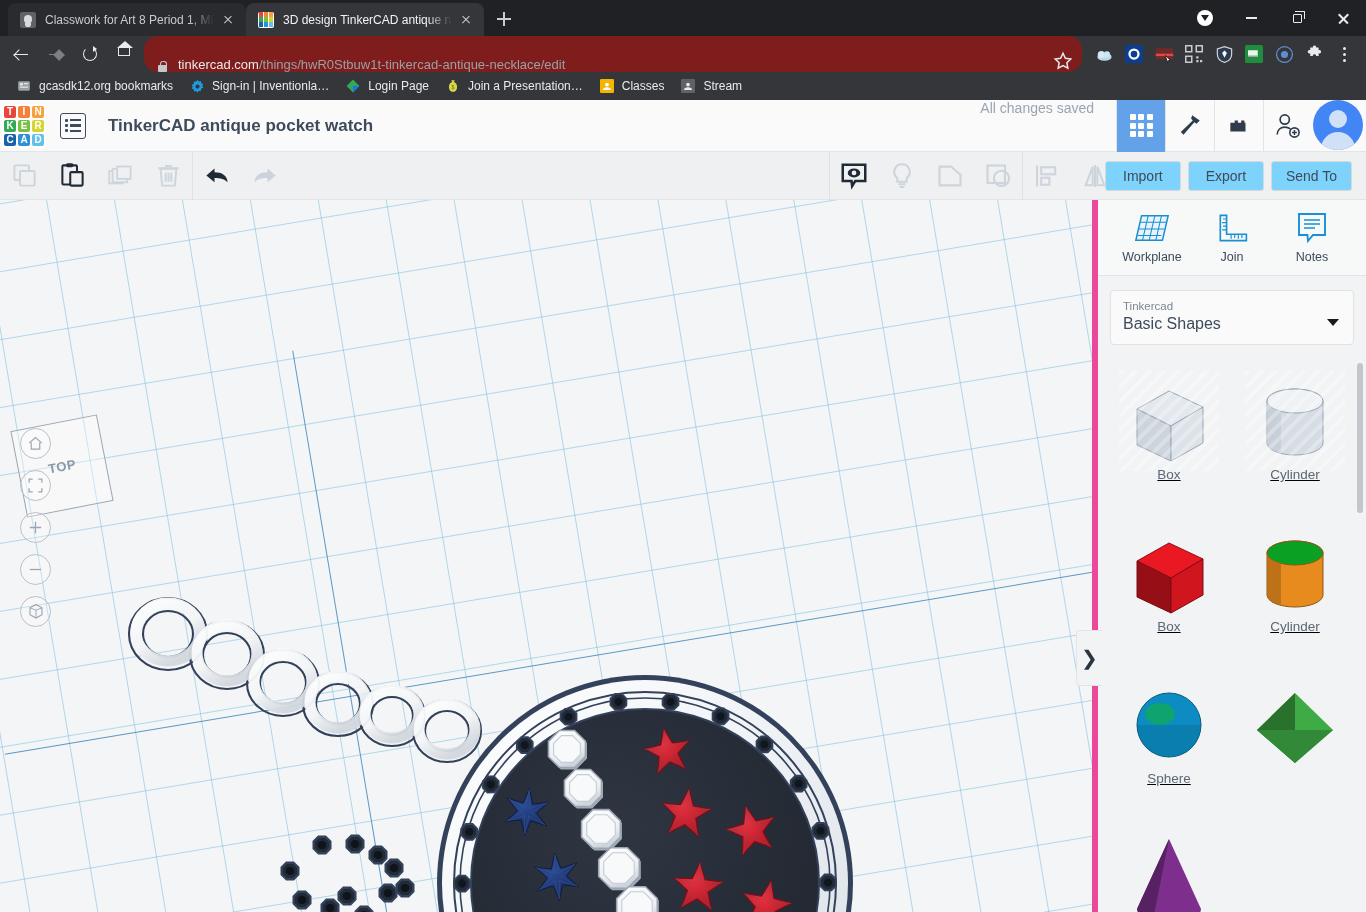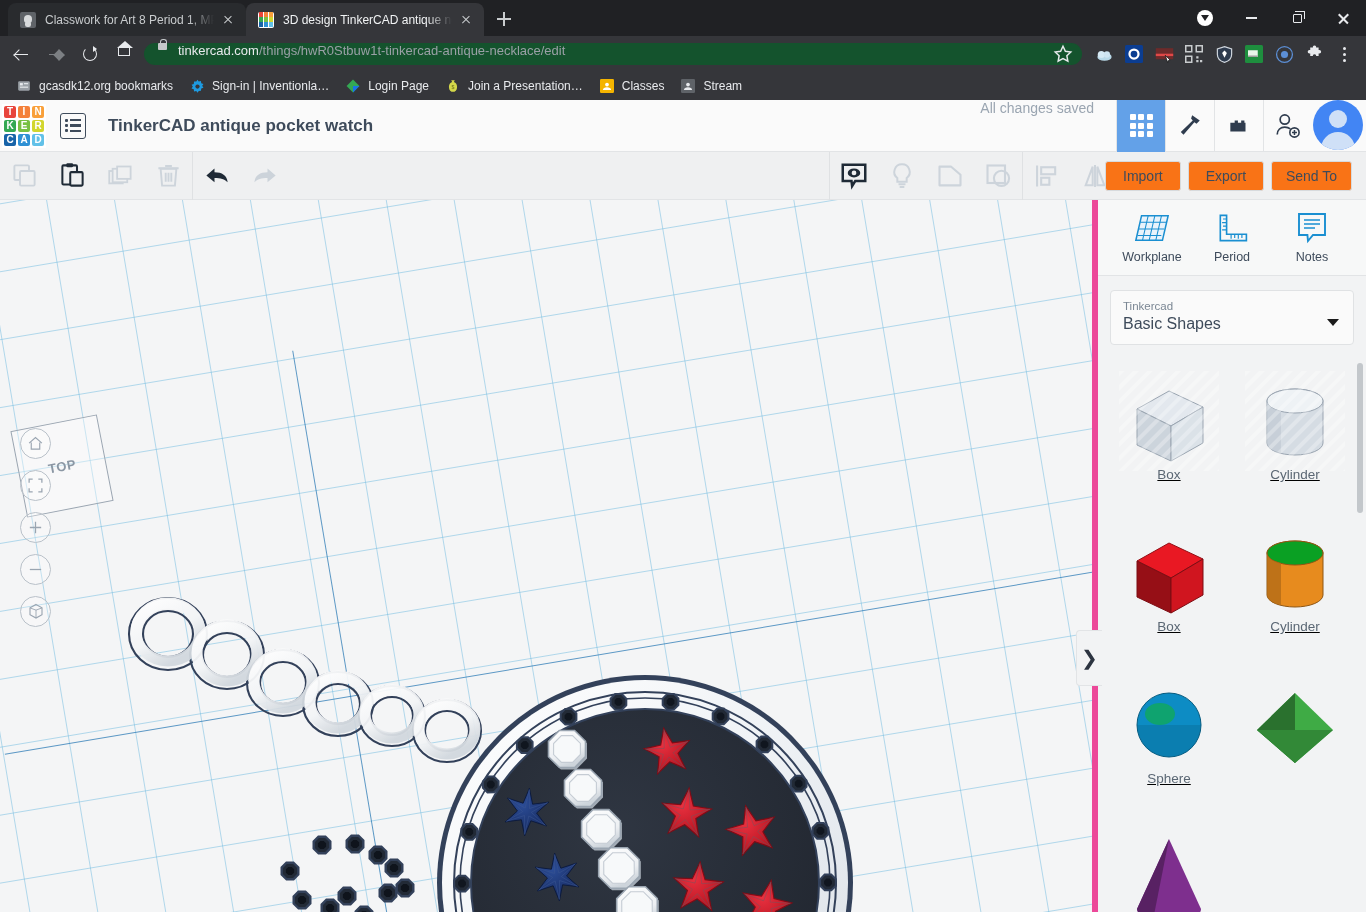--- a/index.html
+++ b/index.html
@@ -146,22 +146,22 @@
   .home {
     position: absolute; left: 8px; top: 8px; width: 12px; height: 8px;
     border: 1.6px solid #e8eaed; border-top: none;
   }
   .home::after {
     content: ""; position: absolute; left: -2.5px; top: -7px;
     border-left: 8.5px solid transparent; border-right: 8.5px solid transparent;
     border-bottom: 7px solid #e8eaed;
   }
   #omnibox {
-    flex: 1; height: 22px; background: #14532d; border-radius: 14px;
-    display: flex; align-items: flex-start; padding: 0 4px 0 14px;
+    flex: 1; height: 36px; background: #7f1d1d; border-radius: 14px;
+    display: flex; align-items: flex-end; padding: 0 4px 0 14px;
     font-size: 13px; color: #e8eaed; margin-right: 6px;
   }
   .lock {
     width: 9px; height: 7px; background: #c5c8ca; border-radius: 1px;
     position: relative; margin-right: 11px; flex: 0 0 9px;
   }
   .lock::before {
     content: ""; position: absolute; left: 2px; top: -4.5px;
     width: 5px; height: 5px; border: 1.3px solid #c5c8ca;
     border-bottom: none; border-radius: 3px 3px 0 0;
@@ -272,21 +272,21 @@
     width: 48px; height: 48px; display: flex; align-items: center;
     justify-content: center;
   }
   .tb-icon-svg { display: block; }
   #import-export {
     position: absolute; right: 0; top: 0; height: 48px;
     display: flex; align-items: center; gap: 7px; padding-right: 14px;
   }
   .ie-btn {
     height: 30px; min-width: 76px; padding: 0 14px;
-    border: 1px solid #d7dadd; border-radius: 3px; background: #f97316;
+    border: 1px solid #d7dadd; border-radius: 3px; background: #7dd3fc;
     font-size: 14px; color: #3e4b5b; display: flex;
     align-items: center; justify-content: center;
   }
 
   
   #viewport {
     position: absolute; left: 0; top: 100px; width: 1092px; height: 712px;
     overflow: hidden; background: #f4f5f6;
   }
   #grid-plane {
@@ -994,21 +994,21 @@
           <path d="M9 4h28l-6 26H3z" fill="#e9f3fb" stroke="#1a8fd1" stroke-width="1.6"></path>
           <path d="M16 4l-6 26M23 4l-6 26M30 4l-6 26M7.6 11h28.2M6.2 18h26.5M4.8 25h25" stroke="#1a8fd1" stroke-width="1.1" fill="none"></path>
         </svg>
         <span class="ptool-label">Workplane</span>
       </div>
       <div class="ptool">
         <svg width="36" height="34" viewBox="0 0 40 34">
           <path d="M7 3h7v21h22v7H7z" fill="none" stroke="#1a8fd1" stroke-width="1.8"></path>
           <path d="M14 7h-4M14 11h-5M14 15h-4M14 19h-5M19 24v5M23 24v4M27 24v5M31 24v4" stroke="#1a8fd1" stroke-width="1.3"></path>
         </svg>
-        <span class="ptool-label">Period</span>
+        <span class="ptool-label">Join</span>
       </div>
       <div class="ptool">
         <svg width="34" height="34" viewBox="0 0 34 34">
           <path d="M4 3h26v21h-12l-5 6-.6-6H4z" fill="none" stroke="#1a8fd1" stroke-width="1.9"></path>
           <path d="M9 9h16M9 13h16M9 17h11" stroke="#1a8fd1" stroke-width="1.6"></path>
         </svg>
         <span class="ptool-label">Notes</span>
       </div>
     </div>
 

